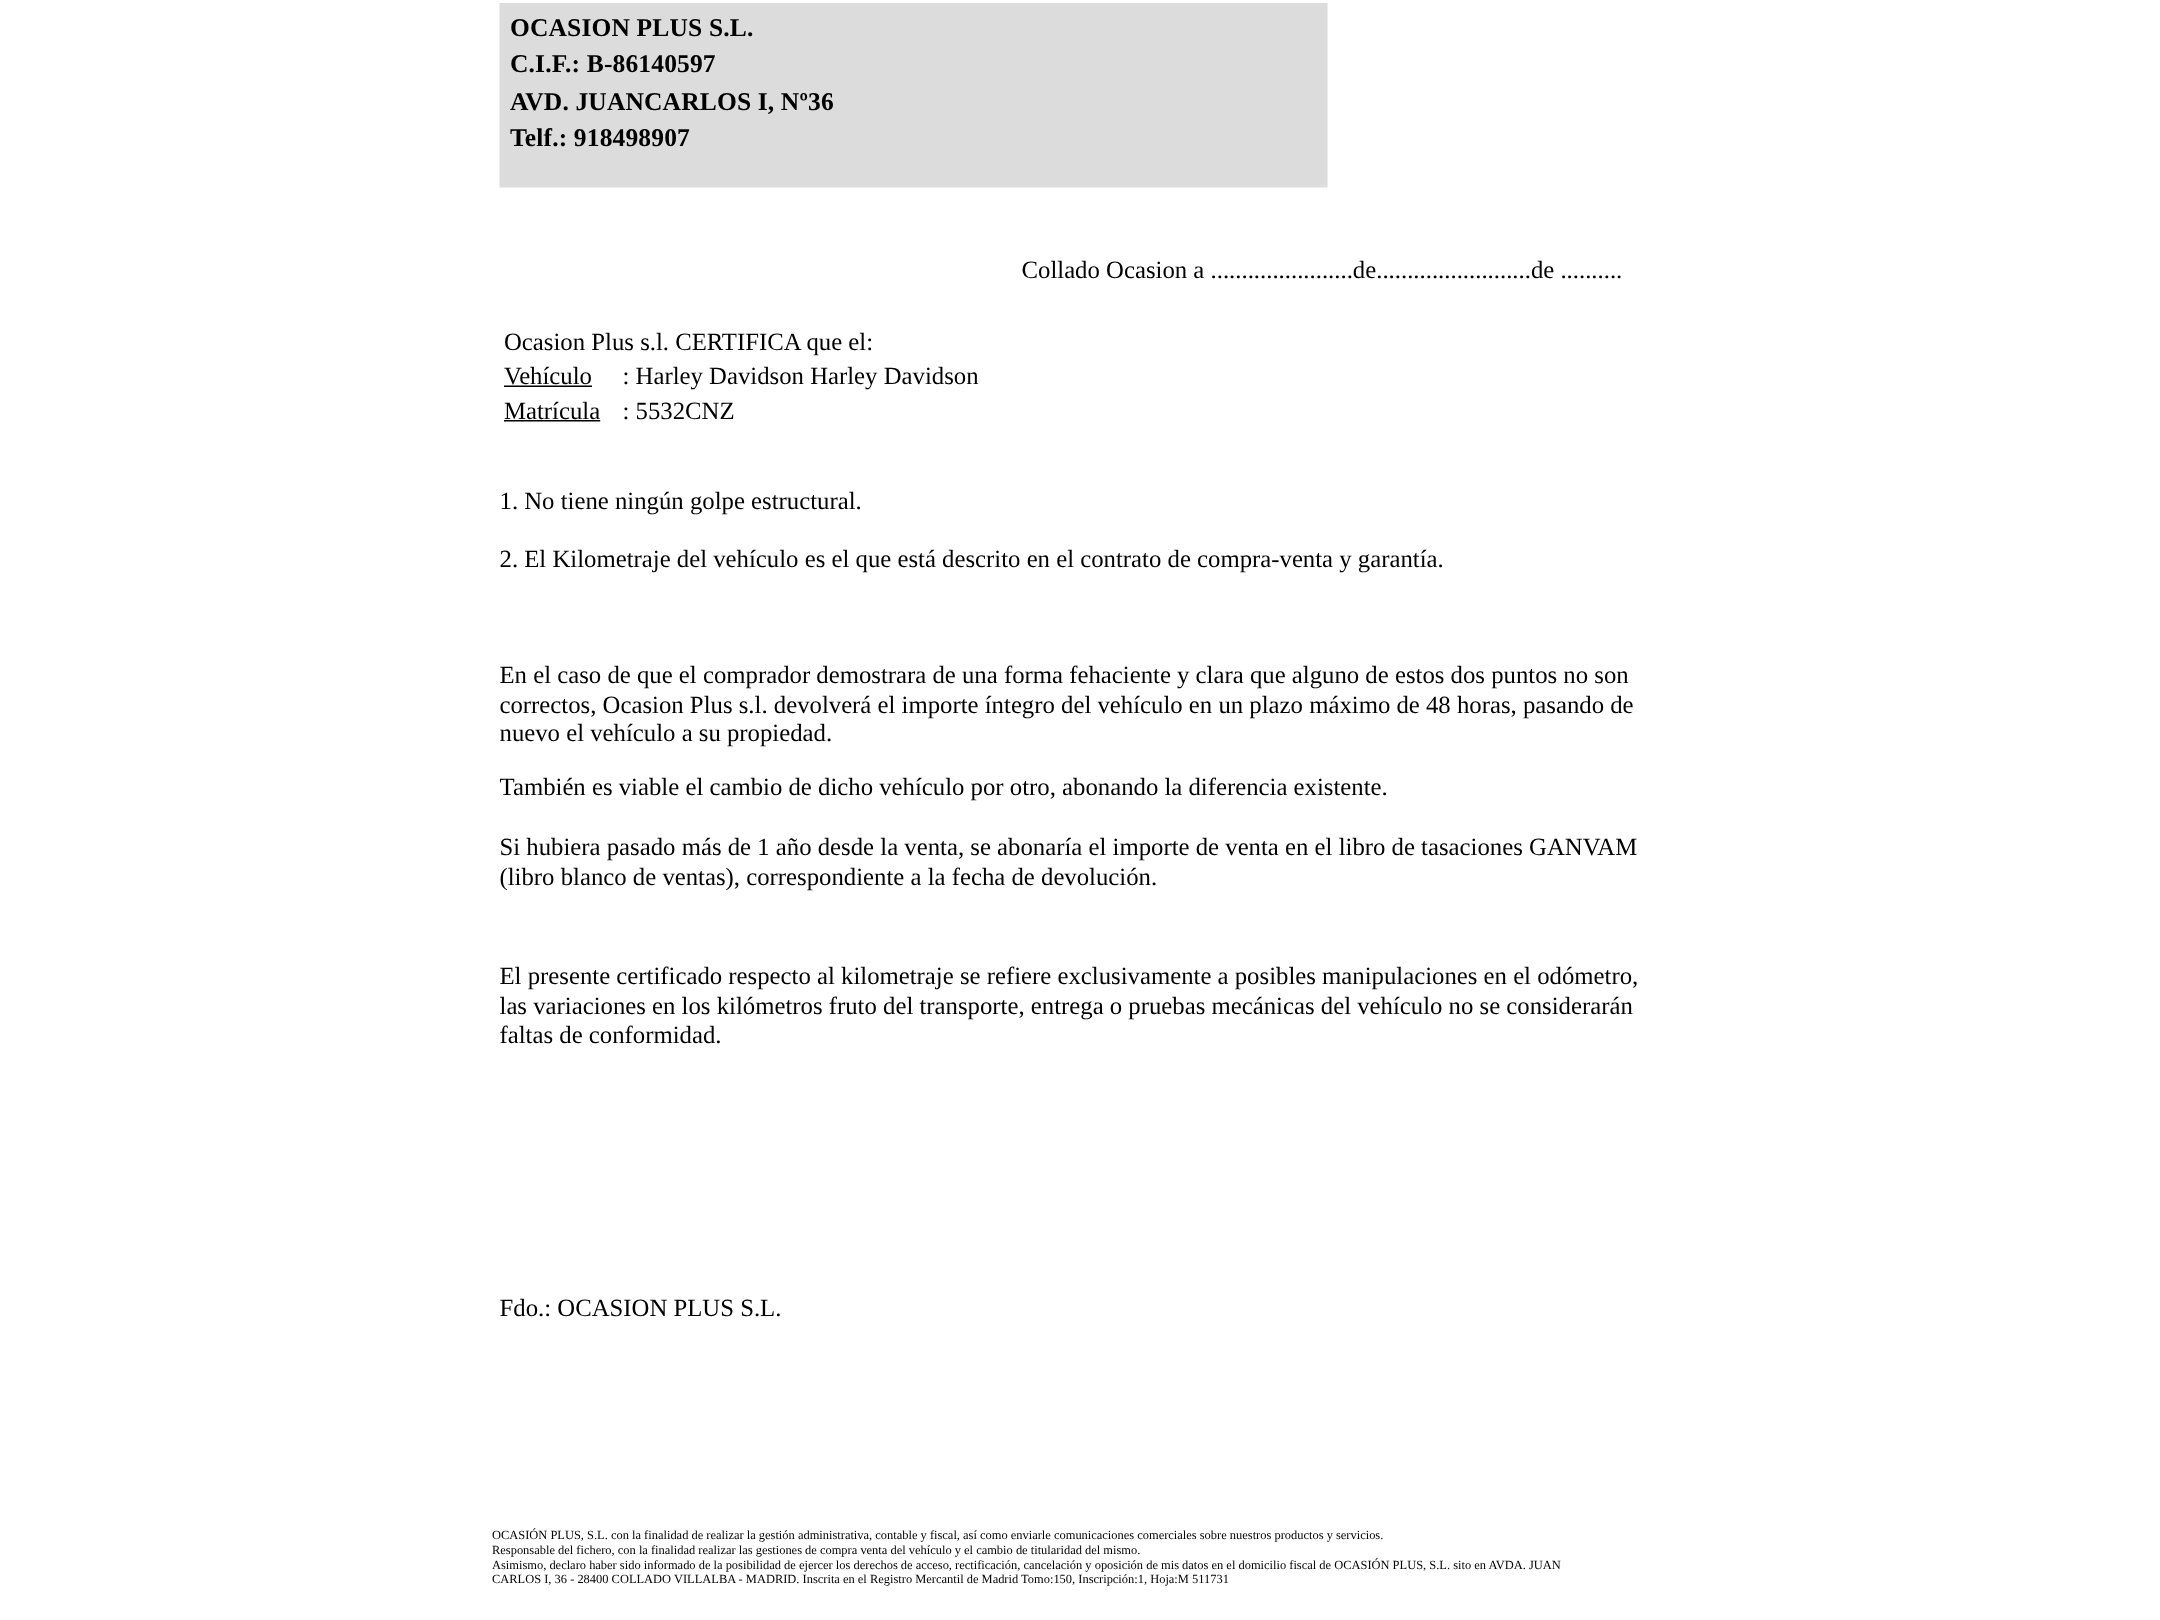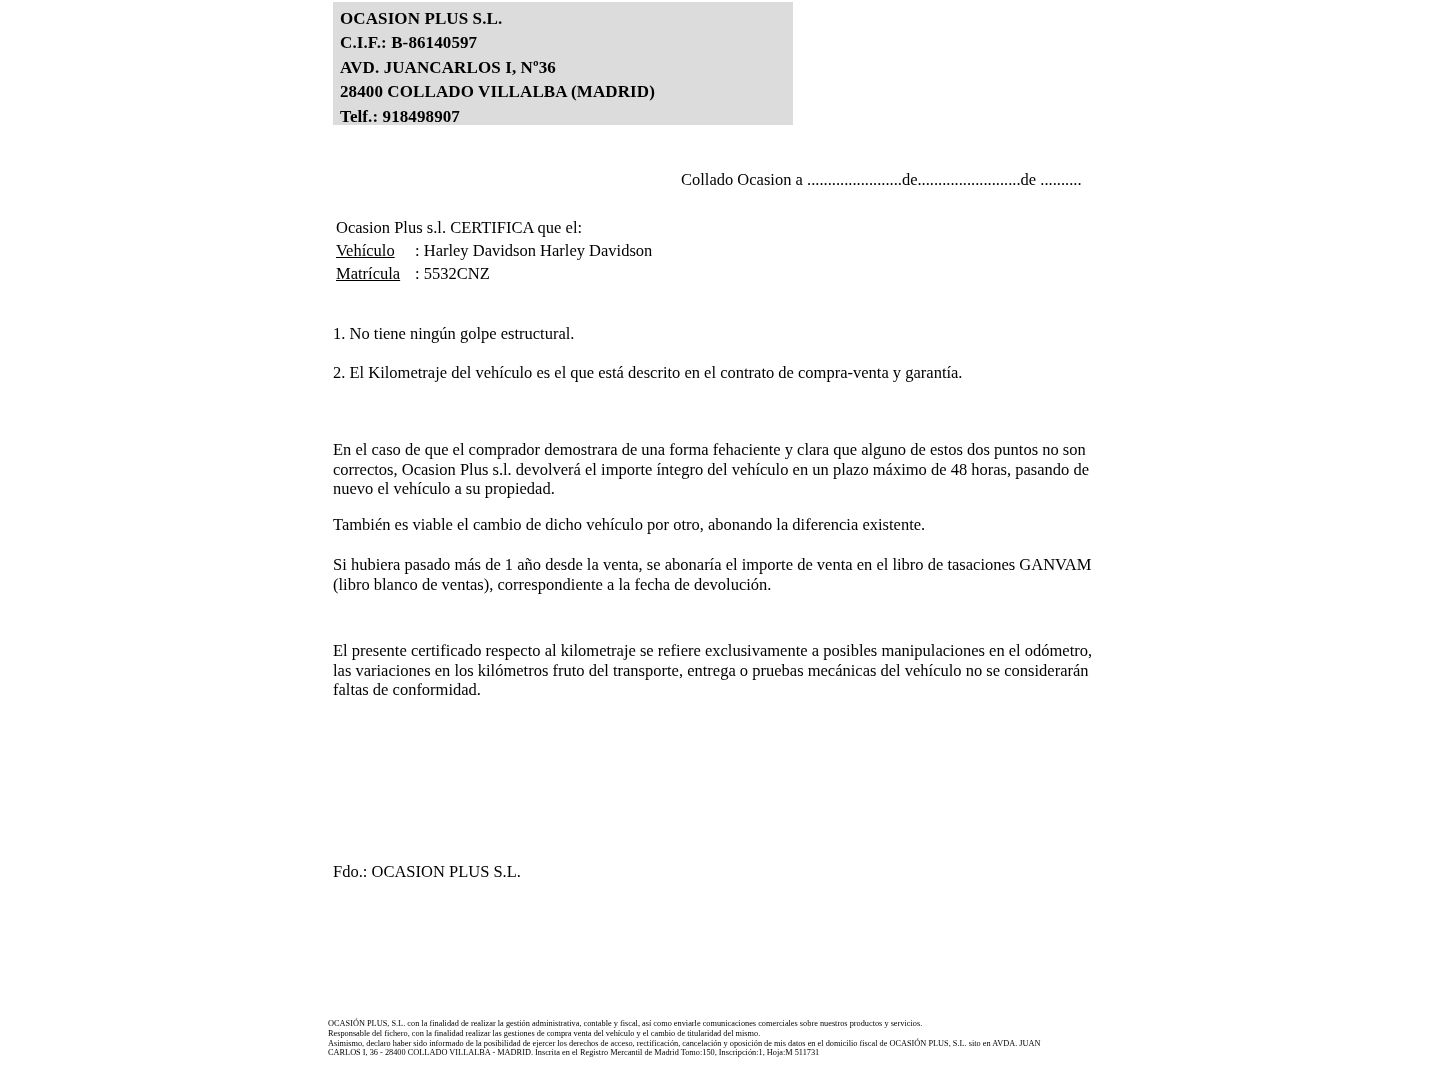--- a/index.html
+++ b/index.html
@@ -10,21 +10,21 @@
     height: 1080px;
     background: #ffffff;
     font-family: "Liberation Serif", "DejaVu Serif", serif;
     color: #000000;
     overflow: hidden;
   }
   .header-box {
     position: absolute;
     left: 333px;
     top: 2px;
-    width: 460px;
+    width: 552px;
     height: 123px;
     background: #dcdcdc;
     padding: 5px 8px 0 7px;
     font-weight: bold;
     font-size: 17px;
     line-height: 24.4px;
     letter-spacing: 0.1px;
   }
   .date-line {
     position: absolute;
@@ -83,21 +83,20 @@
 </style>
 </head>
 <body>
 
 <div class="page">
 
   <div class="header-box">
     <div>OCASION PLUS S.L.</div>
     <div>C.I.F.: B-86140597</div>
     <div>AVD. JUANCARLOS I, Nº36</div>
-    <div>28400 COLLADO VILLALBA (MADRID)</div>
     <div>Telf.: 918498907</div>
   </div>
 
   <div class="date-line">Collado Ocasion a .......................de.........................de ..........</div>
 
   <div class="certify-block">
     <div>Ocasion Plus s.l. CERTIFICA que el:</div>
     <div>
       <span class="label-cell"><span class="label-underline">Vehículo</span></span><span>: Harley Davidson Harley Davidson</span>
     </div>

